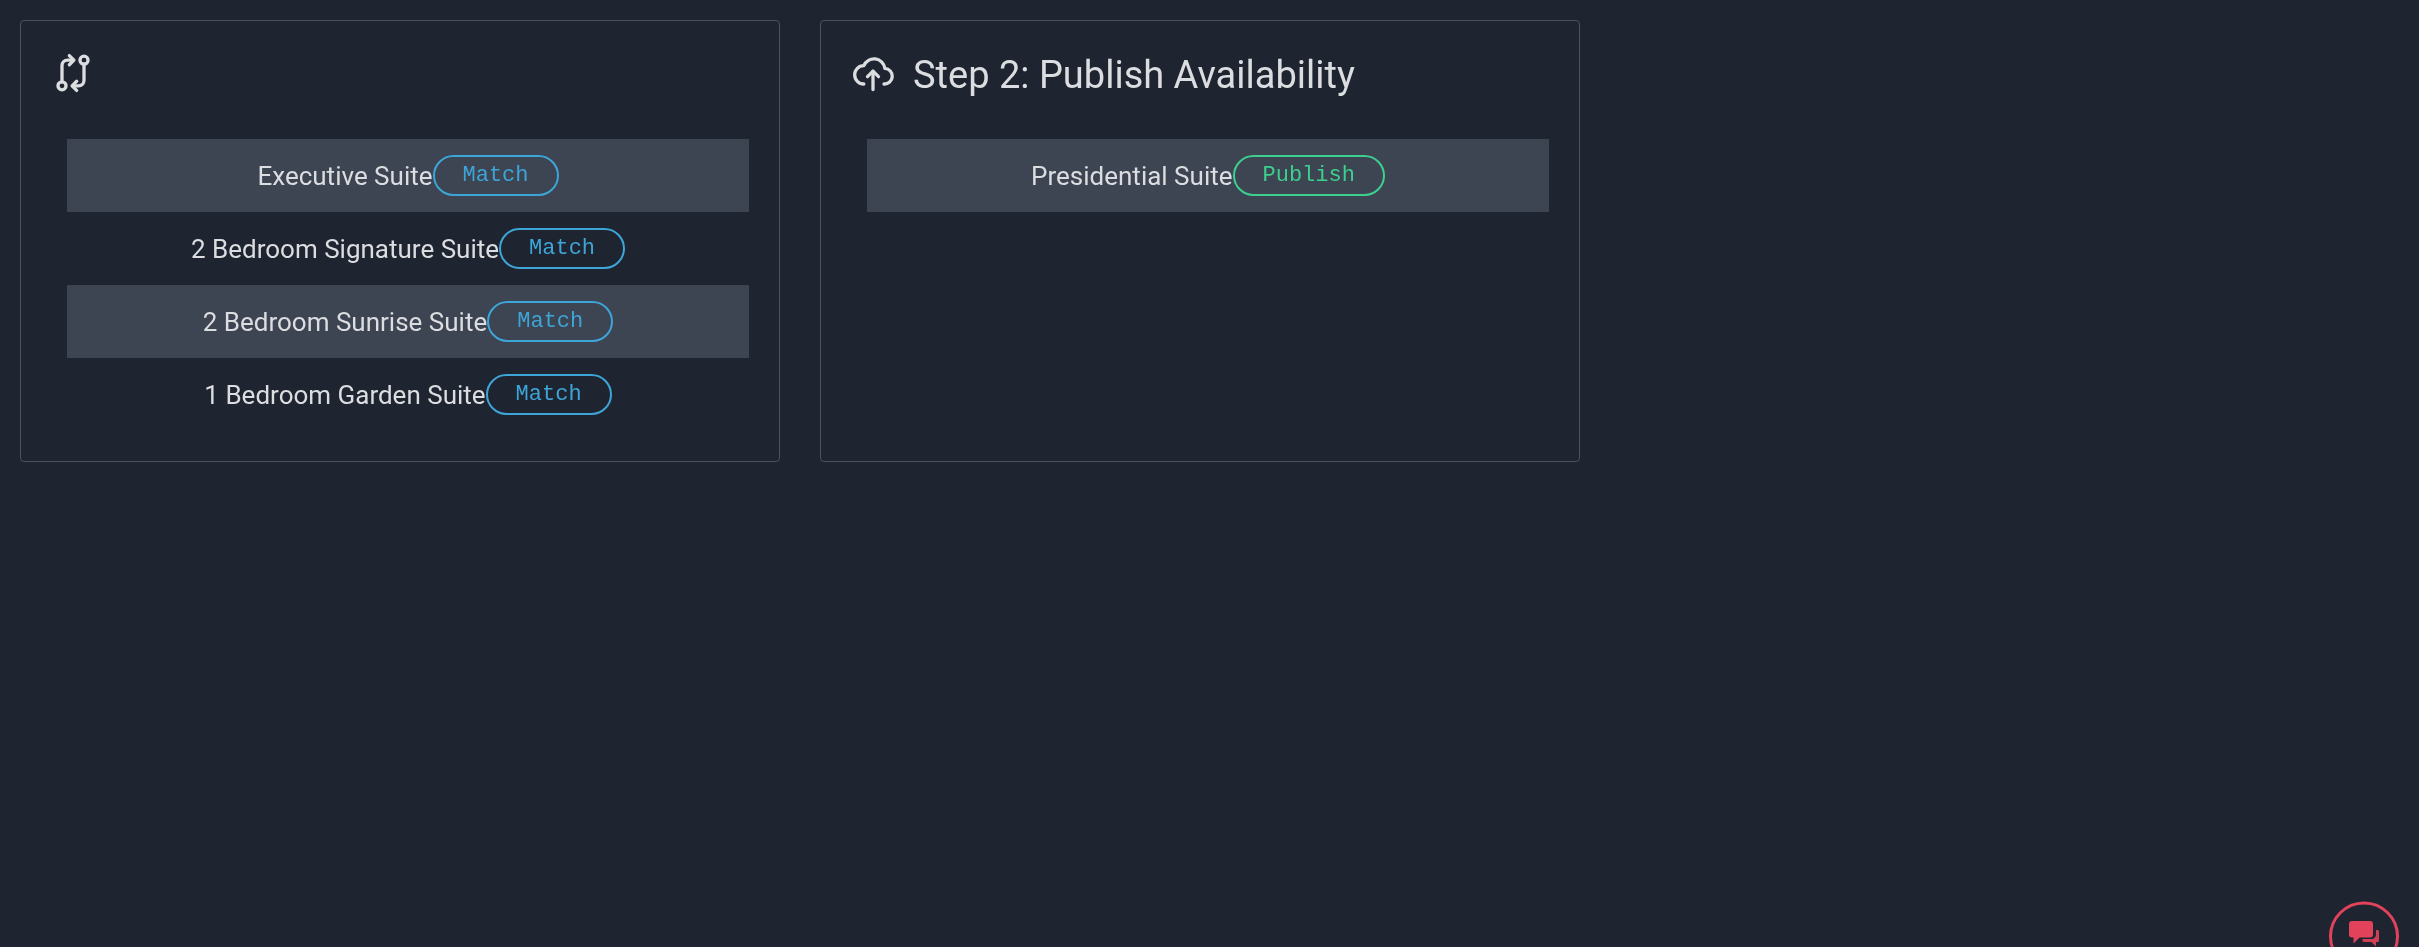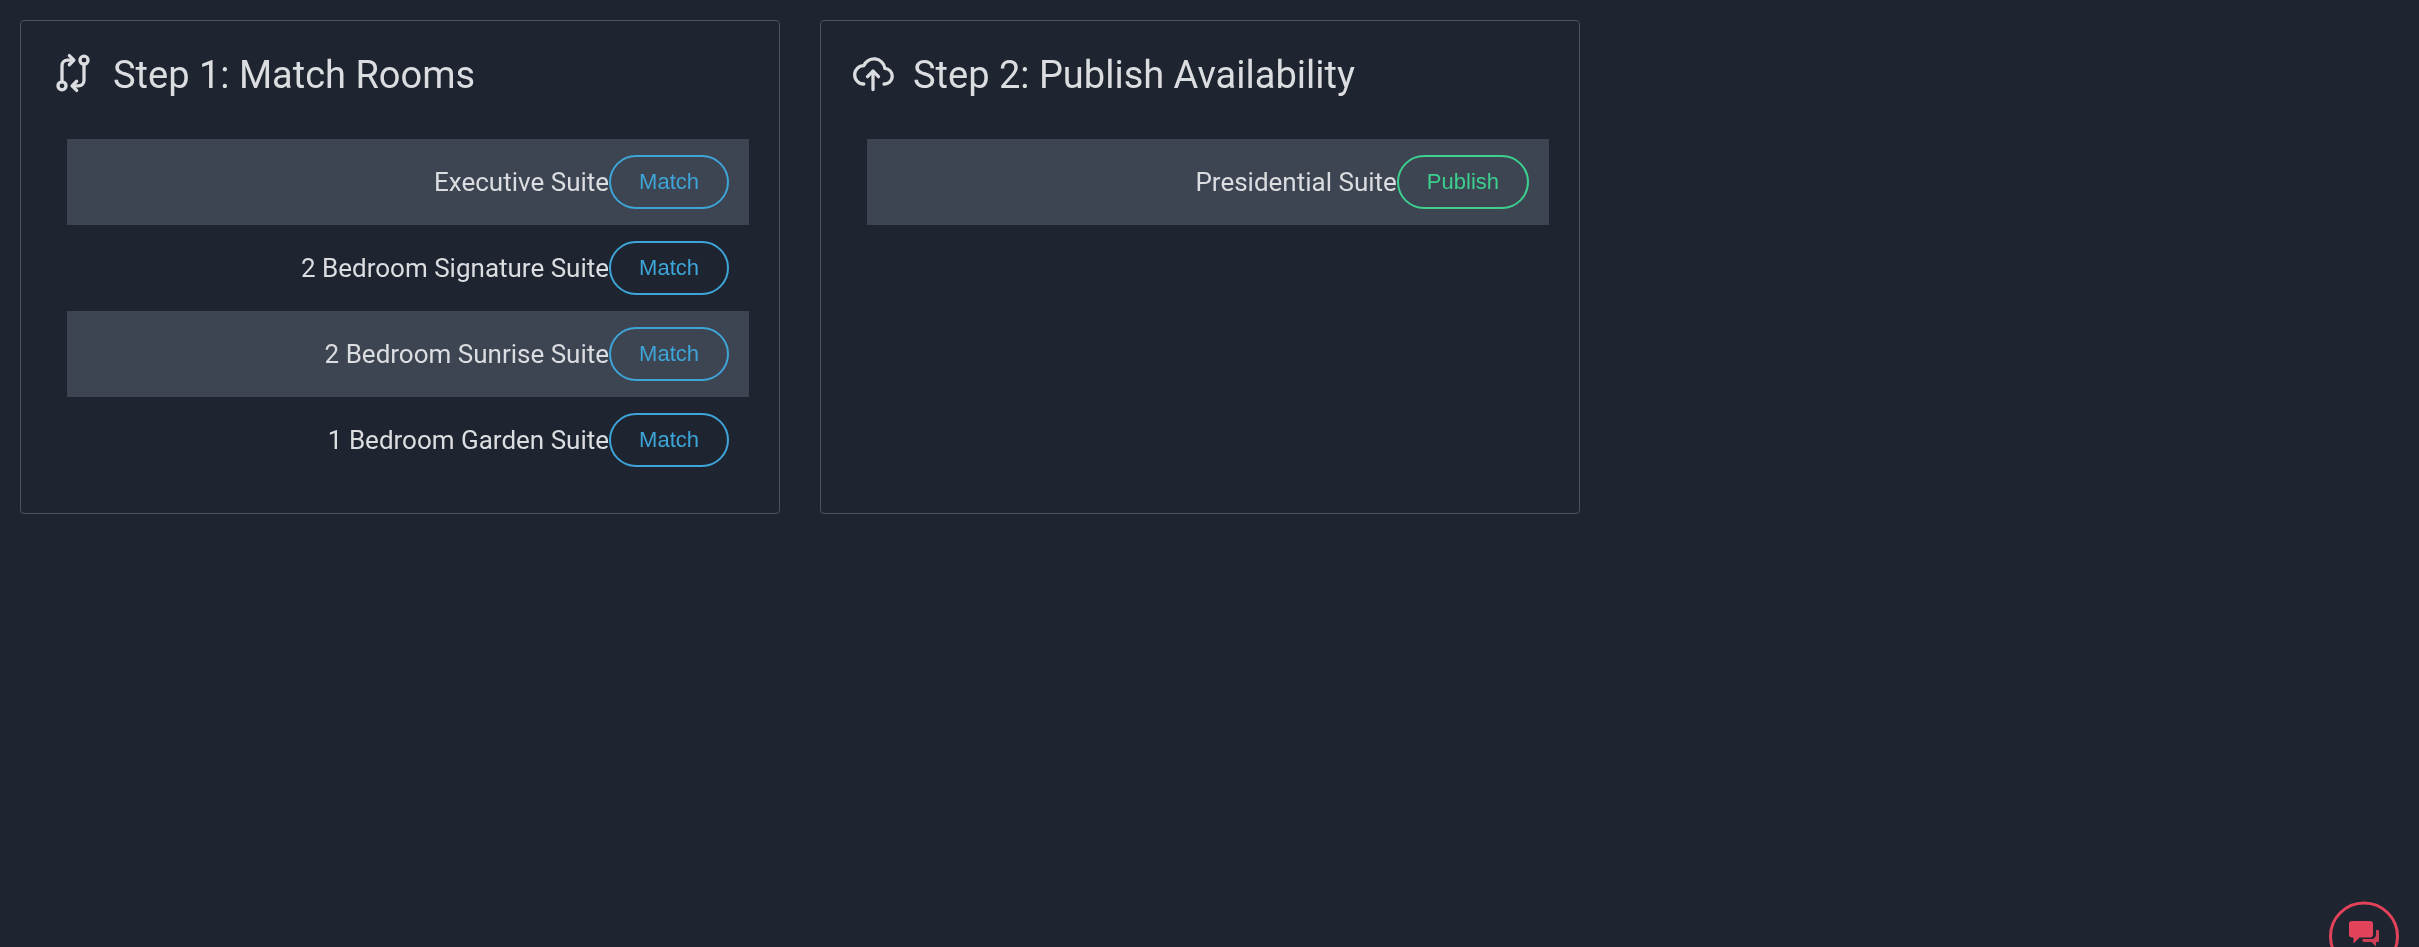--- a/index.html
+++ b/index.html
@@ -56,39 +56,39 @@
       color: #e8e9ea;
       margin-bottom: 40px;
     }
     .room-list {
       display: flex;
       flex-direction: column;
     }
     .room-row {
       display: flex;
       align-items: center;
-      justify-content: flex-end;
+      justify-content: center;
       padding: 16px 20px;
       margin-left: 16px;
     }
     .room-row.alt {
       background-color: #3d4452;
     }
     .room-name {
       font-size: 26px;
       color: #dcdde0;
     }
     .btn {
-      padding: 12px 28px;
+      padding: 6px 28px;
       font-size: 22px;
       border-radius: 999px;
       background: transparent;
       border: 2px solid;
       cursor: pointer;
-      font-family: Liberation Sans, sans-serif;
+      font-family: Liberation Mono, monospace;
     }
     .btn-match {
       border-color: #3ea5d8;
       color: #3ea5d8;
     }
     .btn-publish {
       border-color: #3dcf8e;
       color: #3dcf8e;
     }
     .chat-widget {
@@ -121,21 +121,20 @@
       <span>
         <svg viewBox="0 0 24 24" fill="none" stroke="#dcdde0" stroke-width="1.8" stroke-linecap="round" stroke-linejoin="round">
           <circle cx="6" cy="19" r="2.2"></circle>
           <circle cx="18" cy="5" r="2.2"></circle>
           <path d="M6 16.8 V8 a3 3 0 0 1 3 -3 h3"></path>
           <polyline points="10 2.5 12.5 5 10 7.5"></polyline>
           <path d="M18 7.2 V16 a3 3 0 0 1 -3 3 h-3"></path>
           <polyline points="14 21.5 11.5 19 14 16.5"></polyline>
         </svg>
       </span>
-      <h2 class="panel-title">Step 1: Match Rooms</h2>
     </div>
     <div class="room-list">
       <div class="room-row alt">
         <span class="room-name">Executive Suite</span>
         <button class="btn btn-match">Match</button>
       </div>
       <div class="room-row">
         <span class="room-name">2 Bedroom Signature Suite</span>
         <button class="btn btn-match">Match</button>
       </div>

